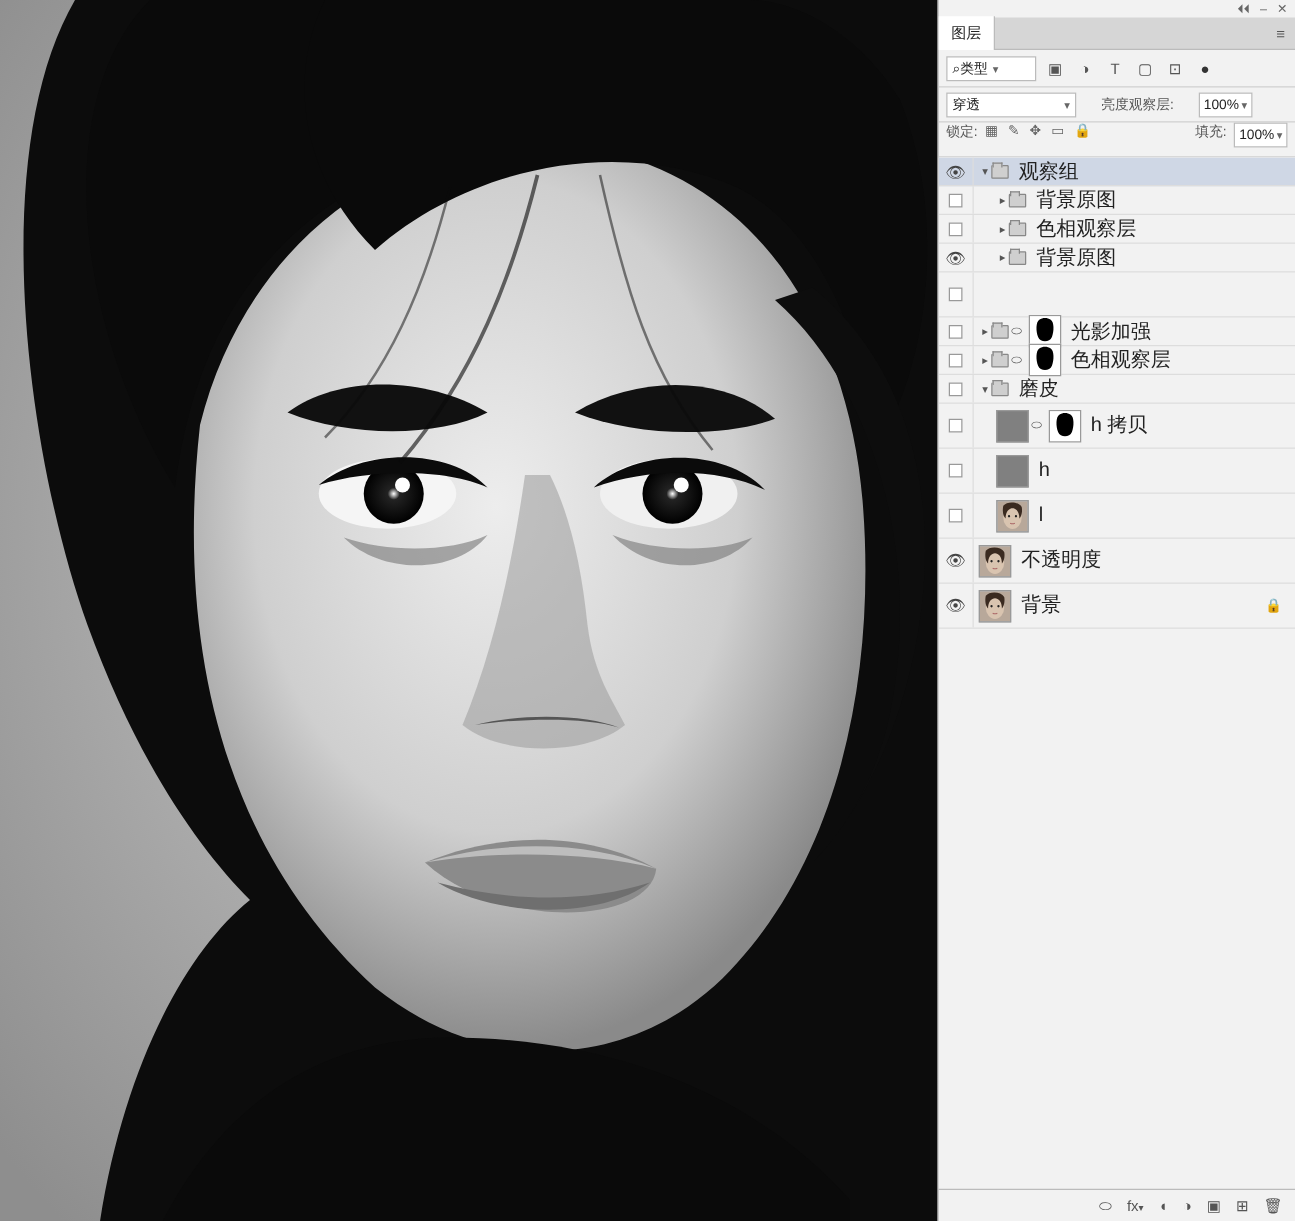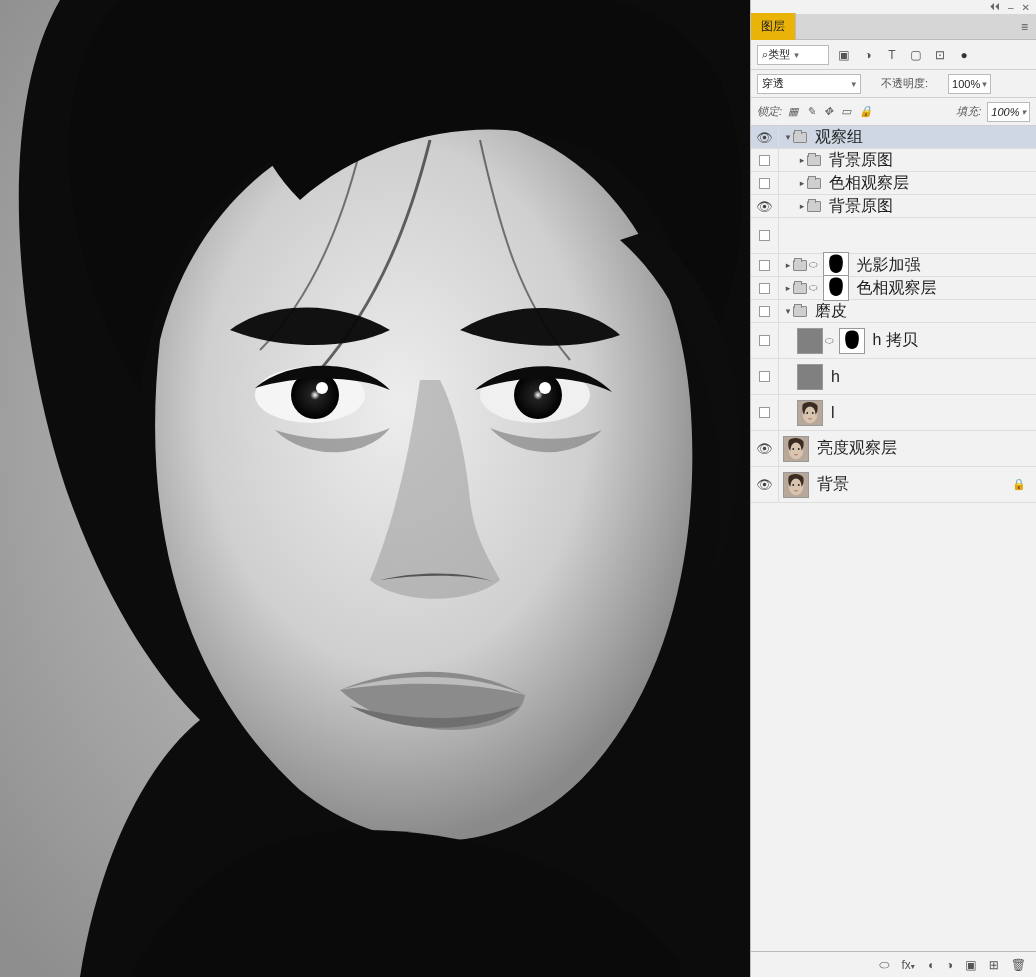--- a/index.html
+++ b/index.html
@@ -3,34 +3,34 @@
 <meta charset="utf-8">
 <style>
   * { box-sizing: border-box; margin: 0; padding: 0; font-family: "Microsoft YaHei", "PingFang SC", sans-serif; }
   body { width:1036px; height:977px; background:#f0f0f0; display:flex; overflow:hidden; font-size:11px; color:#222;}
   .canvas { width:750px; height:977px; background:#b0b0b0; position:relative; }
   .canvas svg { width:100%; height:100%; display:block; }
   .panel { flex:1; display:flex; flex-direction:column; background:#f2f2f2; border-left:1px solid #bbb; }
   .win-ctrl { display:flex; justify-content:flex-end; align-items:center; height:14px; padding-right:6px; gap:8px; color:#666; font-size:10px;}
   .win-ctrl span { cursor:default; }
   .tabbar { display:flex; align-items:center; height:26px; border-bottom:1px solid #bbb; background:#d6d6d6; }
-  .tab { padding:5px 10px 5px 10px; background:#eab308; border-right:1px solid #bbb; font-size:12px; }
+  .tab { padding:5px 10px 5px 10px; background:#ffffff; border-right:1px solid #bbb; font-size:12px; }
   .tab-spacer { flex:1; }
   .tab-menu { padding:0 8px; color:#555; font-size:12px;}
   .filter-row { display:flex; align-items:center; height:30px; border-bottom:1px solid #d0d0d0; padding:0 6px; gap:6px;}
   .combo { display:flex; align-items:center; border:1px solid #bbb; background:#fff; height:20px; padding:0 4px; font-size:11px;}
   .combo .caret { margin-left:4px; font-size:9px; color:#666;}
   .type-combo { width:72px; }
   .ficon { width:18px; text-align:center; color:#555; font-size:12px;}
   .row2 { display:flex; align-items:center; height:28px; border-bottom:1px solid #d0d0d0; padding:0 6px; gap:20px;}
   .blend-combo { width:104px; }
   .lbl { color:#555; }
   .val-combo { display:flex; align-items:center; border:1px solid #bbb; background:#fff; height:20px; padding:0 3px; font-size:11px;}
   .val-combo .caret { margin-left:2px; font-size:9px; color:#666;}
-  .lock-row { display:flex; align-items:center; height:28px; border-bottom:1px solid #d0d0d0; padding:0 6px; gap:6px;font-style:italic;}
+  .lock-row { display:flex; height:28px; border-bottom:1px solid #d0d0d0; padding:0 6px; gap:6px;}
   .lock-icons { display:flex; gap:8px; color:#666; font-size:11px;}
   .layers { flex:1; overflow:auto; background:#f2f2f2;}
   .layer { display:flex; align-items:center; height:36px; border-bottom:1px solid #ddd; }
   .layer.group { height:23px; }
   .layer.sel { background:#cfd7e5; }
   .vis { width:28px; display:flex; align-items:center; justify-content:center; color:#444; border-right:1px solid #ddd; height:100%; font-size:13px;}
   .indent { display:inline-block; }
   .disclose { width:10px; display:inline-block; text-align:center; color:#555; font-size:9px;}
   .folder-icon { width:14px; height:11px; background:#cfcfcf; border:1px solid #888; border-radius:1px; display:inline-block; position:relative;}
   .folder-icon::before { content:""; position:absolute; top:-3px; left:0; width:6px; height:3px; background:#cfcfcf; border:1px solid #888; border-bottom:none;}
@@ -119,21 +119,21 @@
     <span class="ficon">T</span>
     <span class="ficon">▢</span>
     <span class="ficon">⊡</span>
     <span class="ficon" style="color:#333">●</span>
   </div>
   <div class="row2">
     <div class="combo blend-combo">
       <span>穿透</span>
       <span class="caret" style="margin-left:auto">▾</span>
     </div>
-    <span class="lbl">不透明度:</span>
+    <span class="lbl">亮度观察层:</span>
     <div class="val-combo">
       <span>100%</span>
       <span class="caret">▾</span>
     </div>
   </div>
   <div class="lock-row">
     <span class="lbl">锁定:</span>
     <div class="lock-icons">
       <span>▦</span>
       <span>✎</span>
@@ -300,21 +300,21 @@
           <span class="thumb">
             <svg viewBox="0 0 26 26">
               <rect width="26" height="26" fill="#b8a89a"></rect>
               <ellipse cx="13" cy="14" rx="8" ry="10" fill="#d9c4b0"></ellipse>
               <path d="M5 4 C8 0 18 0 21 5 C22 10 20 14 19 15 C19 9 16 6 13 6 C10 6 7 9 7 15 C5 13 4 9 5 4Z" fill="#3a2a20"></path>
               <circle cx="10" cy="13" r="1" fill="#222"></circle>
               <circle cx="16" cy="13" r="1" fill="#222"></circle>
               <path d="M11 19 Q13 20 15 19" stroke="#a66" stroke-width="1" fill="none"></path>
             </svg>
           </span>
-          <span class="name">亮度观察层</span>
+          <span class="name">不透明度</span>
         </div>
       </div>
       <div class="layer">
         <div class="vis">
           <span>👁</span>
         </div>
         <div class="content">
           <span class="indent" style="width: 0px;"></span>
           <span class="thumb">
             <svg viewBox="0 0 26 26">

